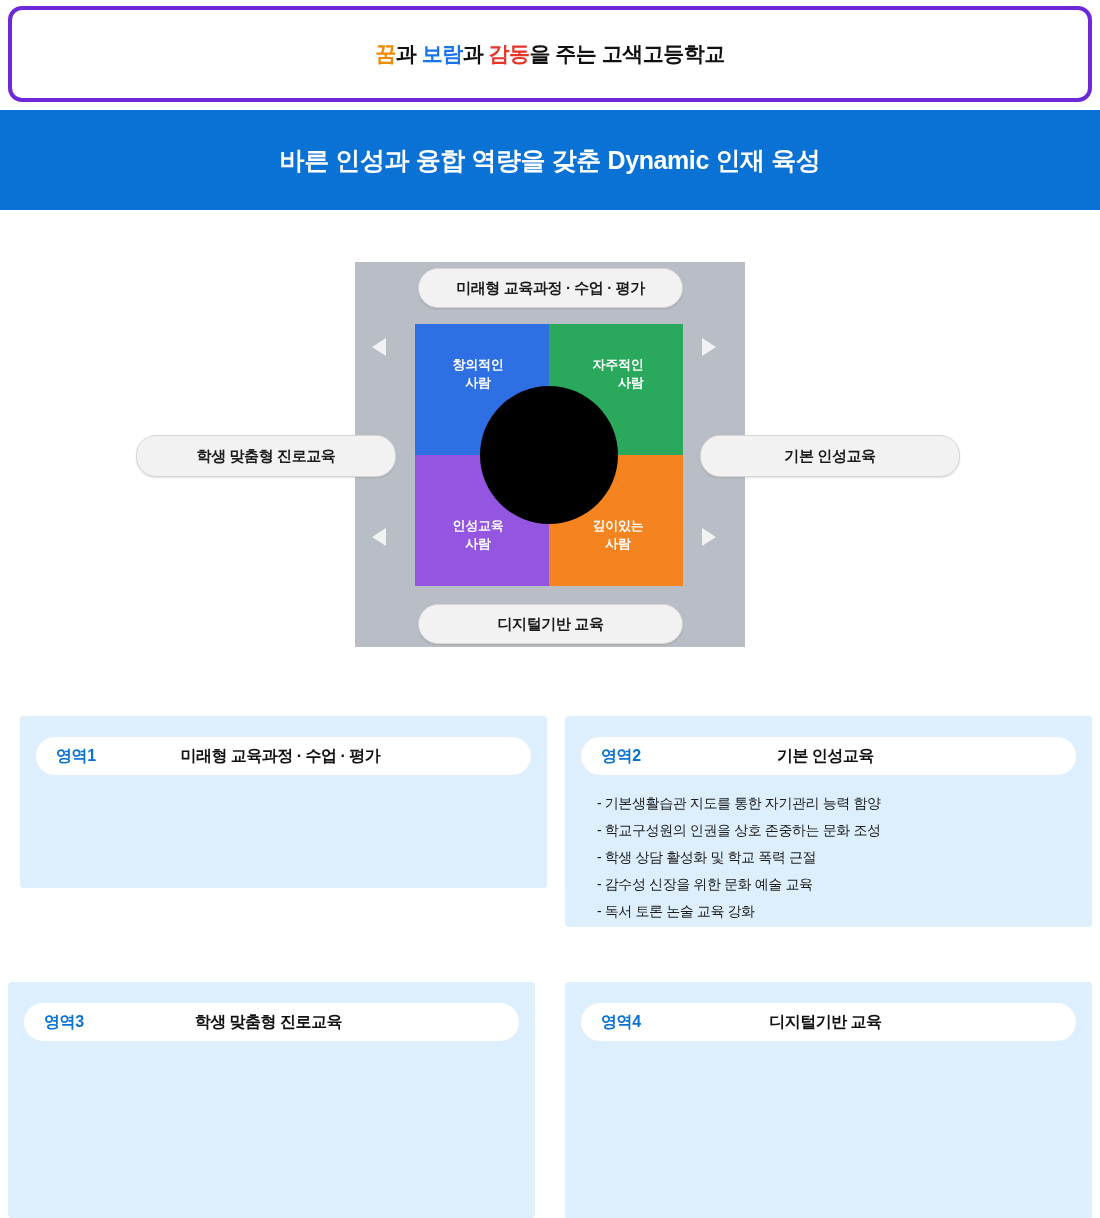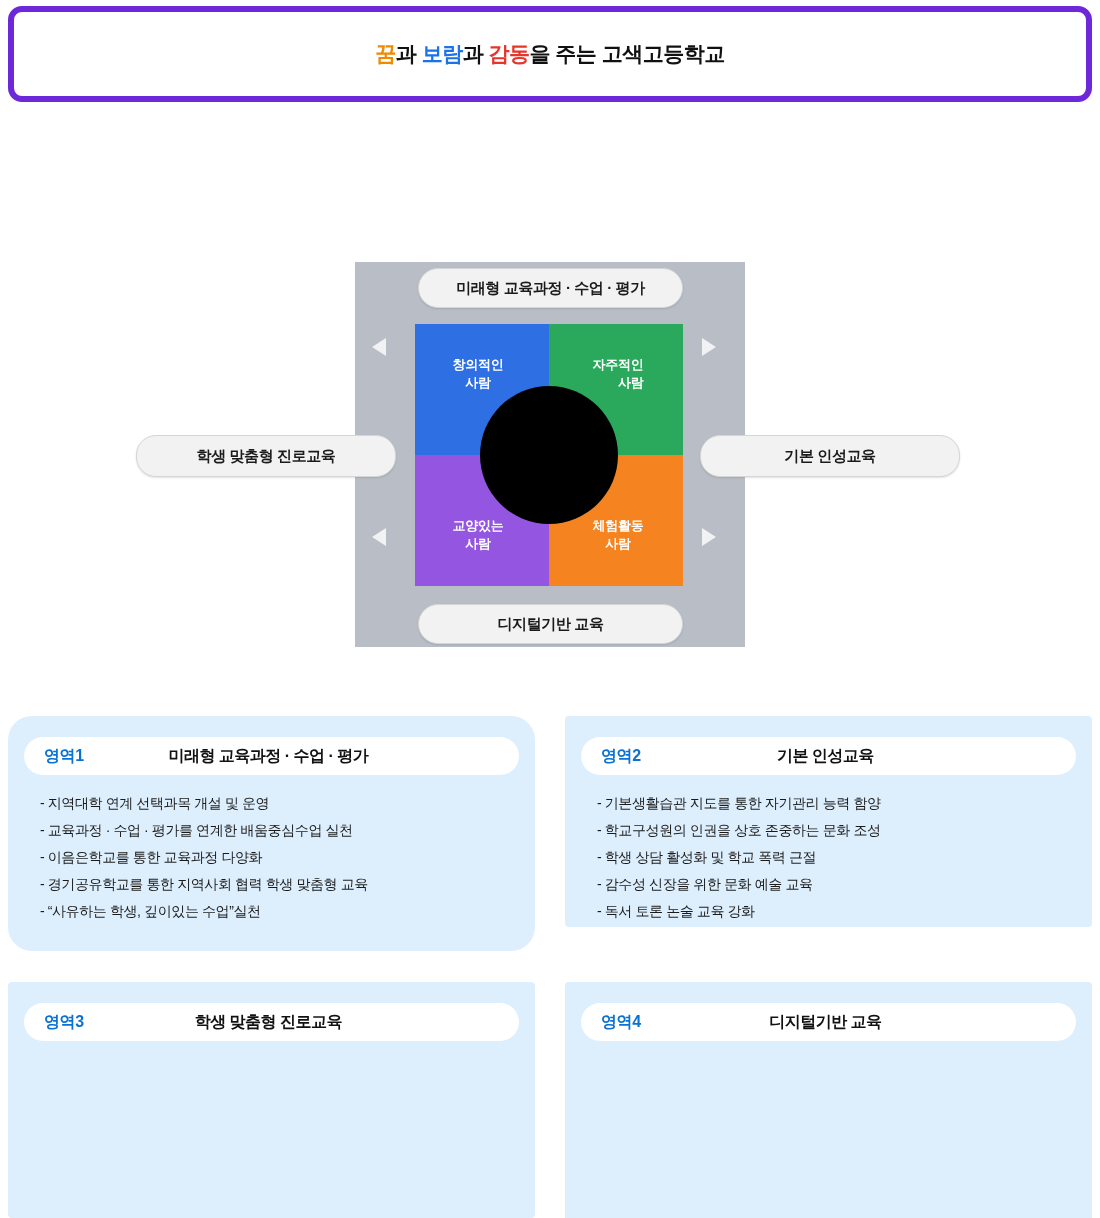--- a/index.html
+++ b/index.html
@@ -14,21 +14,21 @@
     height: 1218px;
     overflow: hidden;
     background: #ffffff;
   }
 
   
   .slogan-box {
     position: absolute;
     left: 8px; top: 6px;
     width: 1084px; height: 96px;
-    border: 6px solid #6d28d9;
+    border: 4px solid #6d28d9;
     border-radius: 14px;
     background: #ffffff;
     display: flex;
     align-items: center;
     justify-content: center;
   }
   .slogan-text {
     font-size: 21px;
     font-weight: bold;
     color: #111111;
@@ -137,21 +137,21 @@
   .arrow.right-in { left: 702px; top: 338px; border-top: 9px solid transparent; border-bottom: 9px solid transparent; border-left: 14px solid #ffffff; }
   .arrow.right-in2{ left: 702px; top: 528px; border-top: 9px solid transparent; border-bottom: 9px solid transparent; border-left: 14px solid #ffffff; }
 
   
   .panel {
     position: absolute;
     width: 527px;
     background: #ddeefc;
     border-radius: 4px;
   }
-  .panel.p1 { left: 8px;   top: 716px; height: 235px; border-radius: 24px; }
+  .panel.p1 { left: 20px;   top: 716px; height: 172px; }
   .panel.p2 { left: 565px; top: 716px; height: 211px; }
   .panel.p3 { left: 8px;   top: 982px; height: 236px; padding-left: 18px; }
   .panel.p4 { left: 565px; top: 982px; height: 276px; }
 
   .panel-head {
     position: absolute;
     left: 16px; top: 21px;
     width: 495px; height: 38px;
     background: #ffffff;
     border-radius: 19px;
@@ -194,35 +194,38 @@
 <body>
 
 <div class="page">
 
   <div class="slogan-box">
     <div class="slogan-text">
       <span class="w-dream">꿈</span><span>과 </span><span class="w-value">보람</span><span>과 </span><span class="w-move">감동</span><span>을 주는 고색고등학교</span>
     </div>
   </div>
 
+  <div class="headline-bar">
+    <div class="headline-text">바른 인성과 융합 역량을 갖춘 Dynamic 인재 육성</div>
+  </div>
 
   <div class="diagram">
     <div class="wheel-wrap">
       <div class="wheel">
         <div class="quad tl">
           <span><span>창의적인</span><br><span>사람</span></span>
         </div>
         <div class="quad tr">
           <span><span>자주적인</span><br><span>사람</span></span>
         </div>
         <div class="quad bl">
-          <span><span>교양있는</span><br><span>사람</span></span>
+          <span><span>인성교육</span><br><span>사람</span></span>
         </div>
         <div class="quad br">
-          <span><span>체험활동</span><br><span>사람</span></span>
+          <span><span>깊이있는</span><br><span>사람</span></span>
         </div>
         <div class="hub"></div>
       </div>
     </div>
   </div>
 
   <div class="arrow left-in"></div>
   <div class="arrow left-in2"></div>
   <div class="arrow right-in"></div>
   <div class="arrow right-in2"></div>
@@ -230,27 +233,20 @@
   <div class="pill pill-top">미래형 교육과정 · 수업 · 평가</div>
   <div class="pill pill-bottom">디지털기반 교육</div>
   <div class="pill pill-left">학생 맞춤형 진로교육</div>
   <div class="pill pill-right">기본 인성교육</div>
 
   <div class="panel p1">
     <div class="panel-head">
       <div class="panel-num">영역1</div>
       <div class="panel-title">미래형 교육과정 · 수업 · 평가</div>
     </div>
-    <ul class="panel-list">
-      <li>- 지역대학 연계 선택과목 개설 및 운영</li>
-      <li>- 교육과정 ·  수업 · 평가를 연계한 배움중심수업 실천</li>
-      <li>- 이음은학교를 통한 교육과정 다양화</li>
-      <li>- 경기공유학교를 통한 지역사회 협력 학생 맞춤형 교육</li>
-      <li>- “사유하는 학생, 깊이있는 수업”실천</li>
-    </ul>
   </div>
 
   <div class="panel p2">
     <div class="panel-head">
       <div class="panel-num">영역2</div>
       <div class="panel-title">기본 인성교육</div>
     </div>
     <ul class="panel-list">
       <li>- 기본생활습관 지도를 통한 자기관리 능력 함양</li>
       <li>- 학교구성원의 인권을 상호 존중하는 문화 조성</li>

